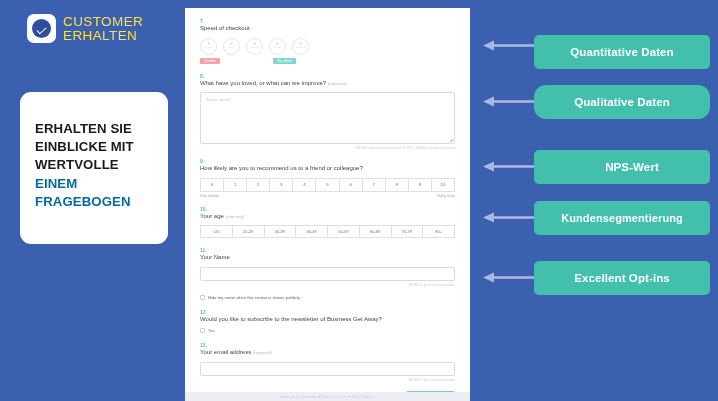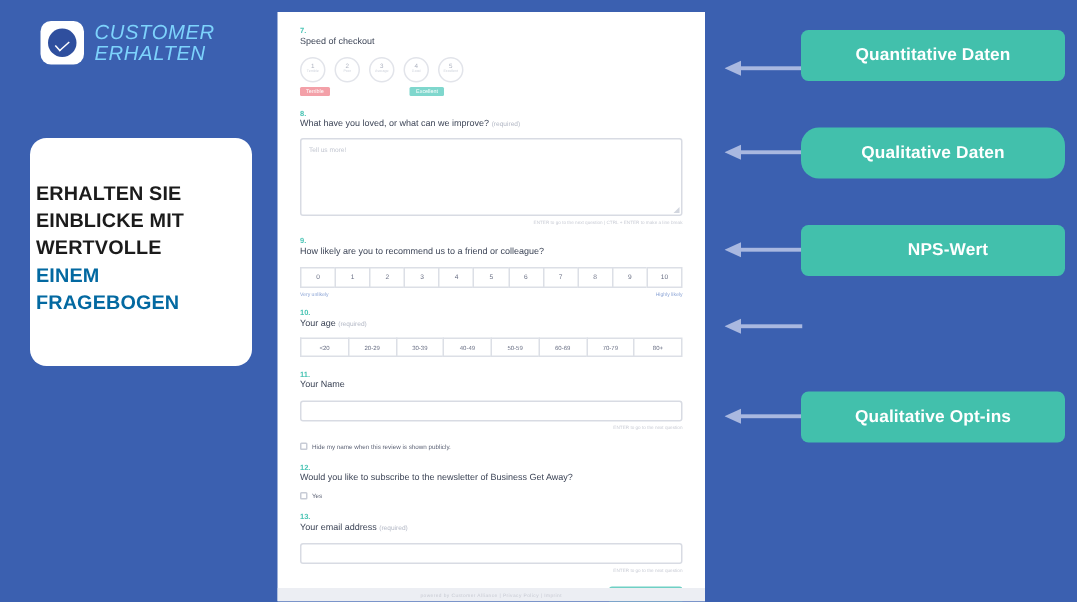--- a/index.html
+++ b/index.html
@@ -51,41 +51,40 @@
     position: absolute;
     left: 5px;
     top: 8px;
     width: 8px;
     height: 4px;
     border-left: 1.6px solid #ffffff;
     border-bottom: 1.6px solid #ffffff;
     transform: rotate(-42deg);
   }
   .logo-text {
-    color: #7dd3fc;
+    color: #fde047;
     line-height: 1.02;
     letter-spacing: 0.4px;
-    font-style: italic;
   }
   .logo-text .l1 { font-size: 13.5px; display: block; }
   .logo-text .l2 { font-size: 13.5px; display: block; }
 
   
   .headline-card {
     position: absolute;
     left: 20px;
     top: 92px;
     width: 148px;
     height: 152px;
     background: #ffffff;
     border-radius: 11px;
   }
   .headline-text {
     position: absolute;
-    left: 4px;
+    left: 15px;
     top: 28px;
     right: 10px;
     font-size: 13.2px;
     font-weight: bold;
     line-height: 1.38;
     color: #1b1b1b;
     letter-spacing: 0.1px;
   }
   .headline-text .accent { color: #0369a1; }
 
@@ -424,21 +423,21 @@
     </div>
     <div class="footer-bar">powered by Customer Alliance   |   Privacy Policy   |   Imprint</div>
   </div>
 
   <div class="arrow" style="top:40px;">
     <svg width="52" height="11" viewBox="0 0 52 11">
         <polygon points="0,5.5 11,0.5 11,10.5" fill="#a9b8e0"></polygon>
         <rect x="10" y="4.2" width="42" height="2.6" fill="#a9b8e0"></rect>
       </svg>
   </div>
-  <div class="callout" style="top:20px;">Quantitative Daten</div>
+  <div class="callout" style="top:35px;">Quantitative Daten</div>
 
   <div class="arrow" style="top:96px;">
     <svg width="52" height="11" viewBox="0 0 52 11">
         <polygon points="0,5.5 11,0.5 11,10.5" fill="#a9b8e0"></polygon>
         <rect x="10" y="4.2" width="42" height="2.6" fill="#a9b8e0"></rect>
       </svg>
   </div>
   <div class="callout" style="top:85px;border-radius:12px;">Qualitative Daten</div>
 
   <div class="arrow" style="top:161px;">
@@ -448,22 +447,23 @@
       </svg>
   </div>
   <div class="callout" style="top:150px;padding-left:20px;">NPS-Wert</div>
 
   <div class="arrow" style="top:212px;">
     <svg width="52" height="11" viewBox="0 0 52 11">
         <polygon points="0,5.5 11,0.5 11,10.5" fill="#a9b8e0"></polygon>
         <rect x="10" y="4.2" width="42" height="2.6" fill="#a9b8e0"></rect>
       </svg>
   </div>
+  <div class="callout wide" style="top:201px;">Kundensegmentierung</div>
 
   <div class="arrow" style="top:272px;">
     <svg width="52" height="11" viewBox="0 0 52 11">
         <polygon points="0,5.5 11,0.5 11,10.5" fill="#a9b8e0"></polygon>
         <rect x="10" y="4.2" width="42" height="2.6" fill="#a9b8e0"></rect>
       </svg>
   </div>
-  <div class="callout" style="top:261px;">Qualitative Opt-ins</div>
+  <div class="callout" style="top:261px;">Excellent Opt-ins</div>
 
 </div>
 
 </body></html>

